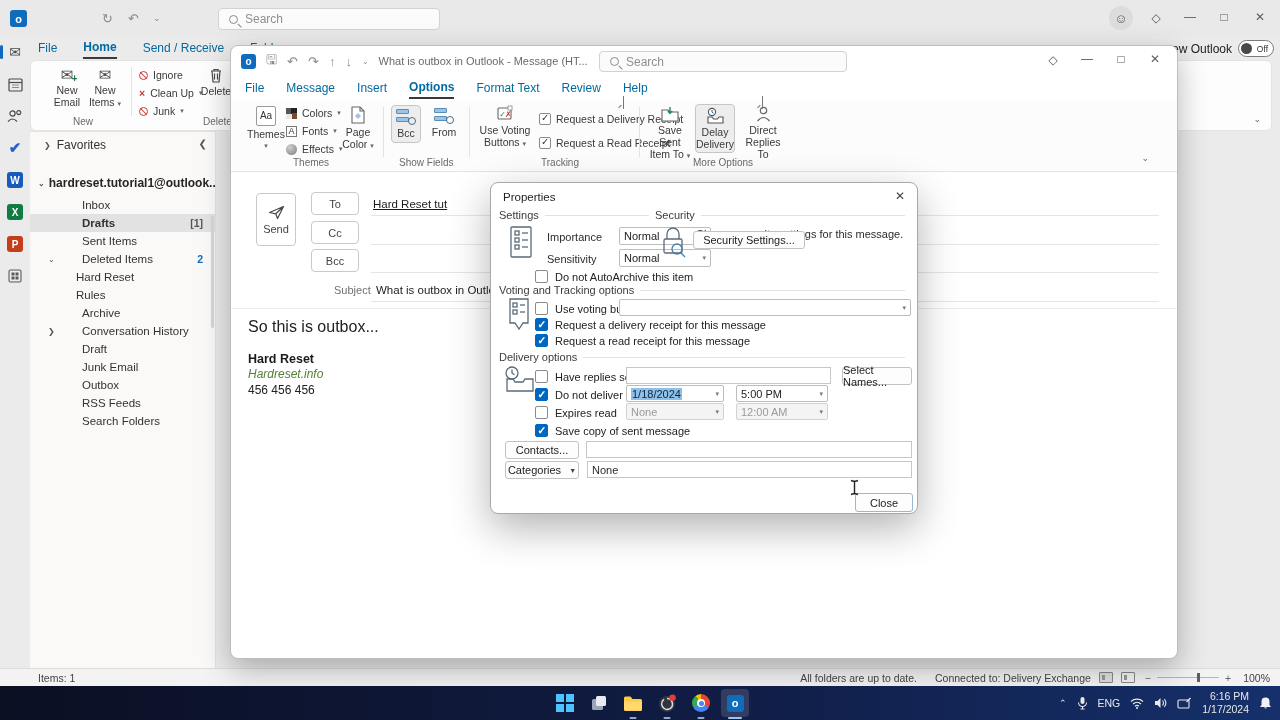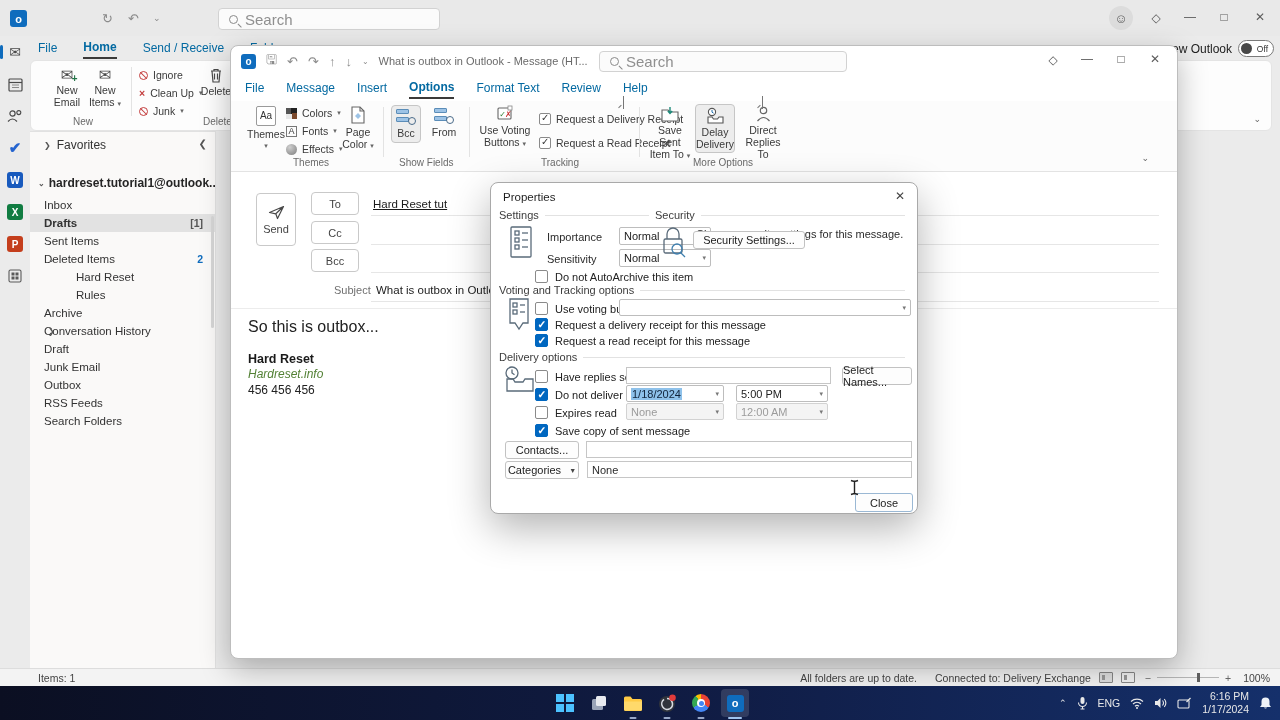--- a/index.html
+++ b/index.html
@@ -6,21 +6,21 @@
   html,body { width:1280px; height:720px; overflow:hidden; }
   body { font-family:"Liberation Sans", sans-serif; background:#d9d9d9; position:relative; font-size:11px; color:#2b2b2b; }
   .abs { position:absolute; }
 
   
   #main-window { position:absolute; inset:0 0 34px 0; background:#ebebeb; }
   #main-titlebar { position:absolute; left:0; top:0; right:0; height:36px; background:#e9e9e9; }
   .ol-logo { width:17px; height:17px; background:#0f6cbd; border-radius:3px; color:#fff; font-weight:bold; font-size:11px; display:flex; align-items:center; justify-content:center; }
   .qat-ic { color:#8b8b8b; font-size:13px; }
   .search-pill { background:#fbfbfb; border:1px solid #d2d2d2; border-radius:4px; display:flex; align-items:center; gap:7px; padding:0 10px; }
-  .search-pill input { border:none; outline:none; background:transparent; font-size:15px; color:#444; font-family:"Liberation Sans",sans-serif; width:100%; }
+  .search-pill input { border:none; outline:none; background:transparent; font-size:12px; color:#444; font-family:"Liberation Sans",sans-serif; width:100%; }
   .search-pill input::placeholder { color:#8f8f8f; }
   .mag { width:9px; height:9px; border:1.4px solid #8a8a8a; border-radius:50%; position:relative; flex:none; }
   .mag::after { content:""; position:absolute; width:5px; height:1.4px; background:#8a8a8a; transform:rotate(45deg); left:7px; top:9px; }
   .cap-btn { color:#5c5c5c; font-size:12px; width:28px; text-align:center; }
   .avatar { width:24px; height:24px; border-radius:50%; background:#dcdcdc; display:flex; align-items:center; justify-content:center; color:#5a5a5a; font-size:13px; }
 
   
   #app-rail { position:absolute; left:0; top:36px; width:30px; bottom:18px; background:#ebebeb; }
   .rail-ic { width:30px; height:32px; display:flex; align-items:center; justify-content:center; position:relative; }
   .rail-sel { position:absolute; left:0; top:9px; width:2.5px; height:14px; background:#0f6cbd; border-radius:2px; }
@@ -38,21 +38,21 @@
   .chev { font-size:7px; color:#666; }
   .env { font-size:15px; color:#4a4a4a; line-height:1; }
   .plus-green { position:absolute; color:#217346; font-weight:bold; font-size:10px; right:-4px; bottom:-2px; }
   .red-slash { width:9px; height:9px; border:1.4px solid #c43e3e; border-radius:50%; position:relative; display:inline-block; }
   .red-slash::after { content:""; position:absolute; left:-1px; top:3px; width:9px; height:1.4px; background:#c43e3e; transform:rotate(45deg); }
 
   
   #folder-pane { position:absolute; left:30px; top:131px; width:186px; bottom:18px; background:#faf9f8; border-right:1px solid #e1e1e1; border-top:1px solid #e1e1e1; }
   .fold-hdr { font-size:12px; color:#333; display:flex; gap:6px; align-items:center; padding:6px 0 6px 14px; }
   .acct { font-size:12px; font-weight:bold; color:#252525; display:flex; gap:4px; align-items:center; padding:8px 0 4px 8px; white-space:nowrap; overflow:hidden; }
-  .folder-row { height:18px; display:flex; align-items:center; font-size:11.5px; color:#333; position:relative; padding-left:14px; }
+  .folder-row { height:18px; display:flex; align-items:center; font-size:11.5px; color:#333; position:relative; padding-left:52px; }
   .folder-row .chv { position:absolute; left:18px; font-size:8px; color:#555; }
   .folder-row.ind2 { padding-left:46px; }
   .folder-row.sel { background:#e2e2e2; font-weight:bold; }
   .folder-row .badge { position:absolute; right:12px; font-size:10.5px; color:#555; }
   .folder-row .badge.blue { color:#0f6cbd; font-weight:bold; }
   #pane-scroll { position:absolute; right:1px; top:84px; width:3px; height:112px; background:#d6d6d6; border-radius:2px; }
 
   
   #status-bar { position:absolute; left:0; right:0; bottom:0; height:18px; background:#f3f3f3; border-top:1px solid #ddd; display:flex; align-items:center; font-size:10.5px; color:#444;padding-left:30px; }
   .view-ic { width:14px; height:11px; border:1px solid #888; border-radius:1px; margin-left:8px; position:relative; }

